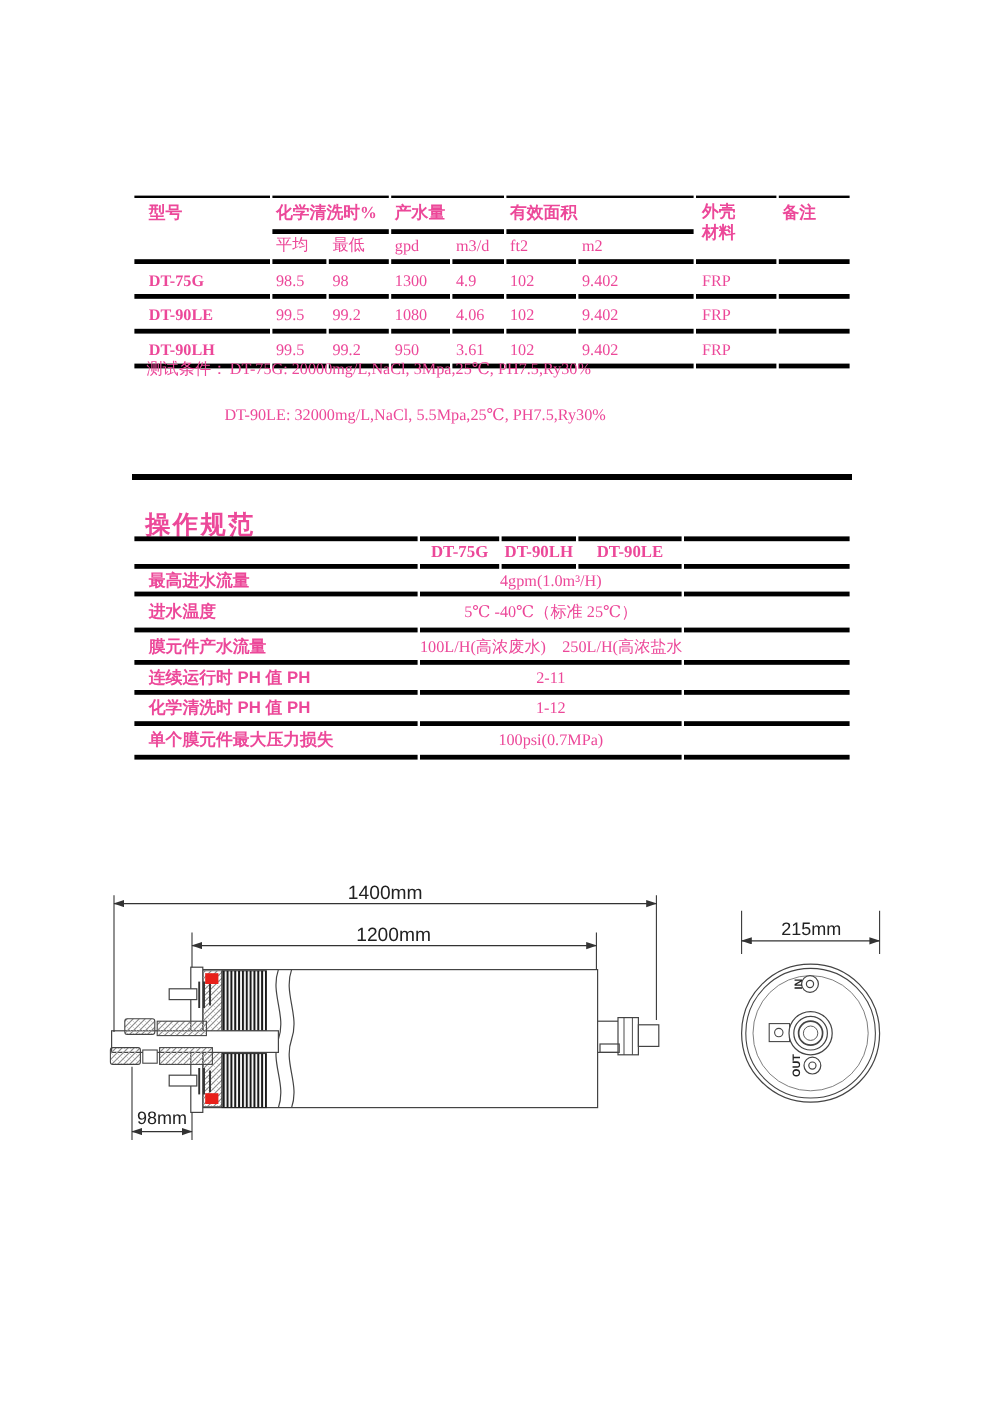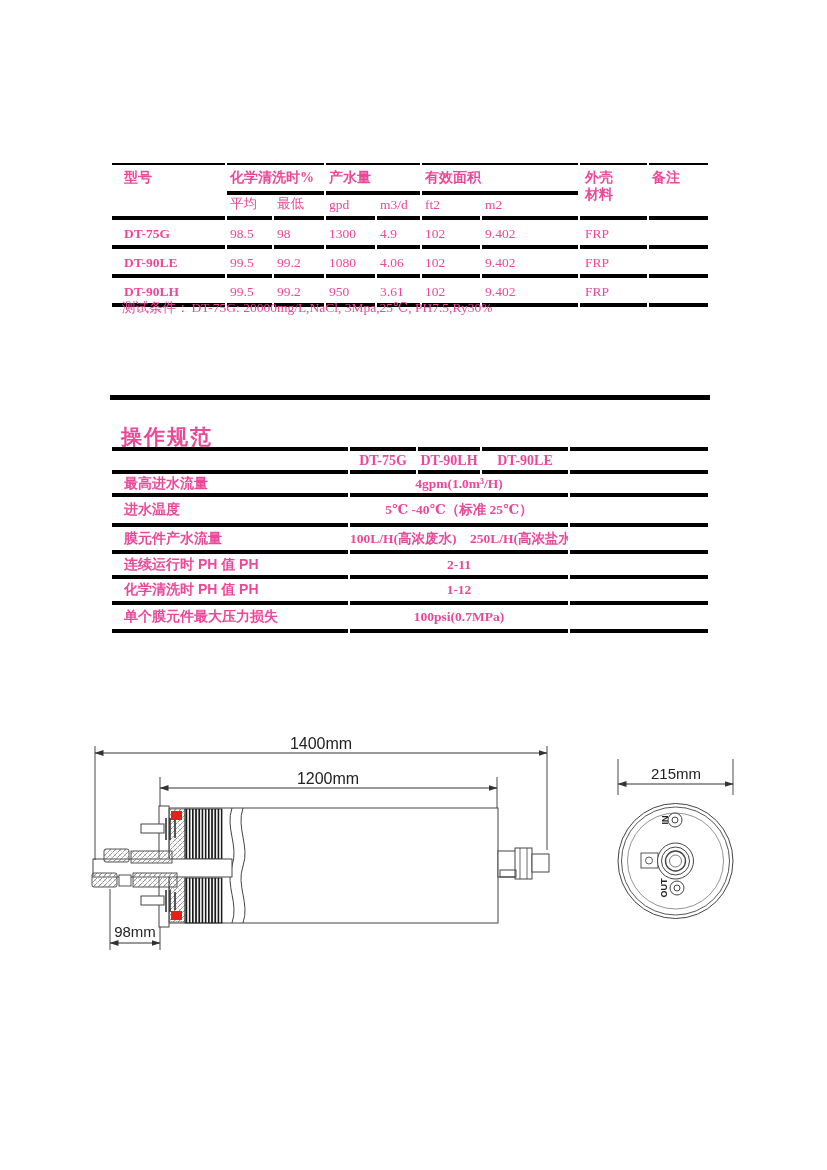--- a/index.html
+++ b/index.html
@@ -30,21 +30,21 @@
   .divider{position:absolute;left:110px;top:375px;width:600px;height:5px;background:#000;}
 
   .section-title{position:absolute;left:121px;top:386px;font-size:21px;font-weight:bold;
                  letter-spacing:2px;font-family:Liberation Serif, serif;}
 
   
   .op-table{position:absolute;left:110px;top:427px;width:600px;font-size:13.5px;}
   .op-table td{border-bottom:4px solid #000;vertical-align:middle;padding:0;}
   .op-table tr.oph td{border-top:4px solid #000;font-weight:bold;font-size:14px;height:19px;}
   .op-table td.lbl{font-weight:bold;font-size:14px;padding-left:12px;font-family:Liberation Sans, sans-serif;}
-  .op-table td.c{text-align:center;font-weight:bold;}
+  .op-table td.c{text-align:center;}
   .op-table tr.r1 td{height:19px;}
   .op-table tr.r2 td{height:30px;vertical-align:top;padding-top:3px;}
   .op-table tr.r3 td{height:26px;}
   .op-table tr.r4 td{height:23px;}
   .op-table tr.r5 td{height:21px;}
   .op-table tr.r6 td{height:22px;}
   .op-table tr.r7 td{height:24px;}
 
   
   .drawing{position:absolute;left:85px;top:700px;}
@@ -122,20 +122,23 @@
       <td class="frp">FRP</td>
       <td></td>
     </tr>
   </tbody>
     </table>
 
   <div class="test-conditions">
     <div class="line first">
       <span class="tc-label">测试条件：</span><span>DT-75G: 20000mg/L,NaCl, 3Mpa,25℃, PH7.5,Ry30%</span>
     </div>
+    <div class="line">
+      <span>DT-90LE: 32000mg/L,NaCl, 5.5Mpa,25℃, PH7.5,Ry30%</span>
+    </div>
   </div>
 
   <div class="divider"></div>
 
   <h2 class="section-title">操作规范</h2>
 
   <table class="op-table">
     <colgroup>
       <col style="width:236px">
         <col style="width:66px">

